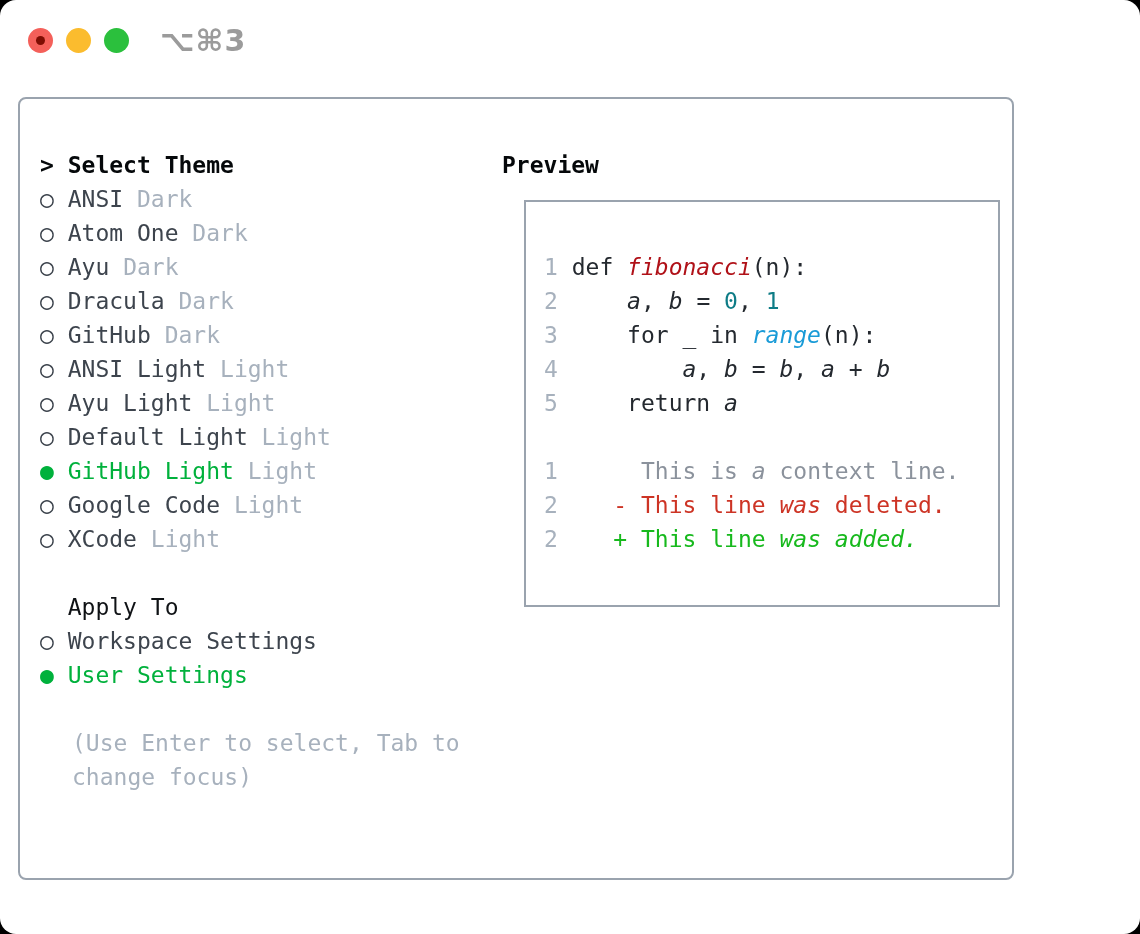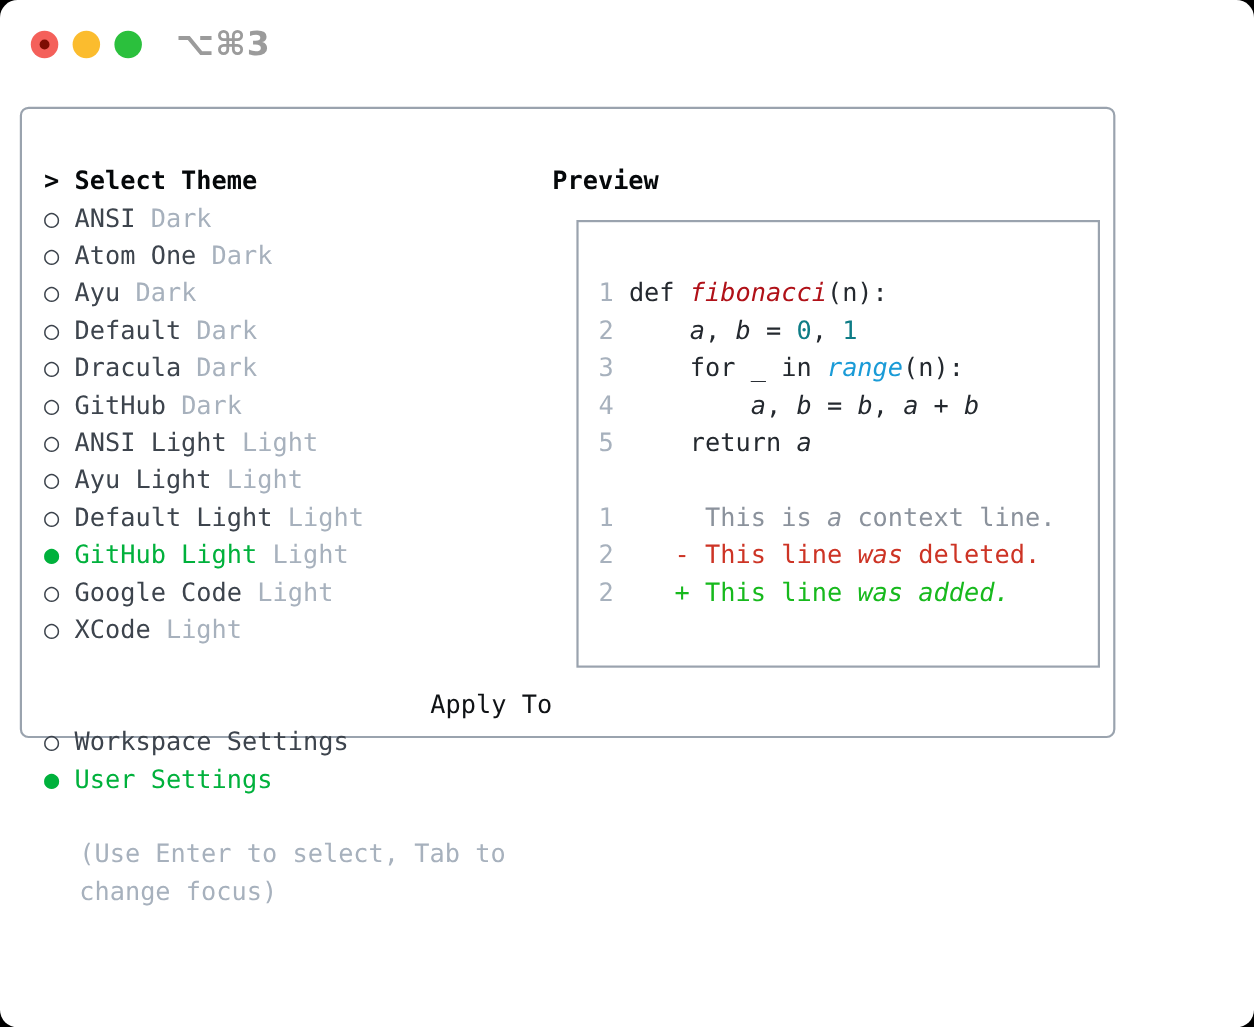--- a/index.html
+++ b/index.html
@@ -14,34 +14,34 @@
   .traffic{display:flex;gap:13px;margin-left:28px;align-items:center;}
   .tl{width:25px;height:25px;border-radius:50%;display:flex;align-items:center;justify-content:center;cursor:default;}
   .tl.red{background:#f4605a;}
   .tl.yellow{background:#fbbc2e;}
   .tl.green{background:#2bc03d;}
   .tl .dot{width:9px;height:9px;border-radius:50%;background:#7e0d03;}
   .shortcut{margin-left:31px;font-family:"DejaVu Sans","Liberation Sans",sans-serif;
     font-size:30px;font-weight:bold;color:#9b9b9b;letter-spacing:1px;}
   
   .panel{
-    position:absolute;left:18px;top:97px;width:996px;height:574px;
+    position:absolute;left:18px;top:97px;width:996px;height:783px;
     box-sizing:border-box;border:2px solid #9aa3ae;border-radius:8px;
     background:#fff;display:flex;padding:49px 0 0 20px;
   }
   .row{height:34px;line-height:34px;font-size:23px;white-space:pre;}
   .left-col{width:462px;flex:0 0 462px;color:#3d444d;}
   .heading{font-weight:bold;color:#05080a;}
   .cursor{font-weight:bold;color:#05080a;}
   .label{color:#3d444d;}
   .muted{color:#a7b1bd;text-align:center;}
   .bullet{color:#3d444d;}
   .item.selected .label,.item.selected .bullet,
   .apply-option.selected .label,.apply-option.selected .bullet{color:#00b13c;}
-  .apply-title{color:#0f1215;text-align:right;}
+  .apply-title{color:#0f1215;}
   .hint .row{color:#a7b1bd;margin-left:32px;}
   
   .right-col{flex:1;}
   .preview-title{font-weight:bold;color:#05080a;}
   .preview-box{
     margin-left:22px;margin-top:18px;width:476px;height:407px;
     box-sizing:border-box;border:2px solid #9aa3ae;background:#fff;
     padding:48px 18px 0 18px;overflow:hidden;
   }
   .lnum{color:#a7b1bd;}
@@ -74,21 +74,20 @@
   </div>
 
   <div class="panel">
 
     <div class="left-col">
       <div class="row heading"><span class="cursor">&gt;</span> <span>Select Theme</span></div>
       <div id="theme-list">
           <div class="row item"><span class="bullet">○</span> <span class="label">ANSI</span> <span class="muted">Dark</span></div>
           <div class="row item"><span class="bullet">○</span> <span class="label">Atom One</span> <span class="muted">Dark</span></div>
           <div class="row item"><span class="bullet">○</span> <span class="label">Ayu</span> <span class="muted">Dark</span></div>
-          <div class="row item"><span class="bullet">○</span> <span class="label">Default</span> <span class="muted">Dark</span></div>
           <div class="row item"><span class="bullet">○</span> <span class="label">Dracula</span> <span class="muted">Dark</span></div>
           <div class="row item"><span class="bullet">○</span> <span class="label">GitHub</span> <span class="muted">Dark</span></div>
           <div class="row item"><span class="bullet">○</span> <span class="label">ANSI Light</span> <span class="muted">Light</span></div>
           <div class="row item"><span class="bullet">○</span> <span class="label">Ayu Light</span> <span class="muted">Light</span></div>
           <div class="row item"><span class="bullet">○</span> <span class="label">Default Light</span> <span class="muted">Light</span></div>
           <div class="row item selected"><span class="bullet">●</span> <span class="label">GitHub Light</span> <span class="muted">Light</span></div>
           <div class="row item"><span class="bullet">○</span> <span class="label">Google Code</span> <span class="muted">Light</span></div>
           <div class="row item"><span class="bullet">○</span> <span class="label">XCode</span> <span class="muted">Light</span></div>
         </div>
       <div class="row"> </div>

